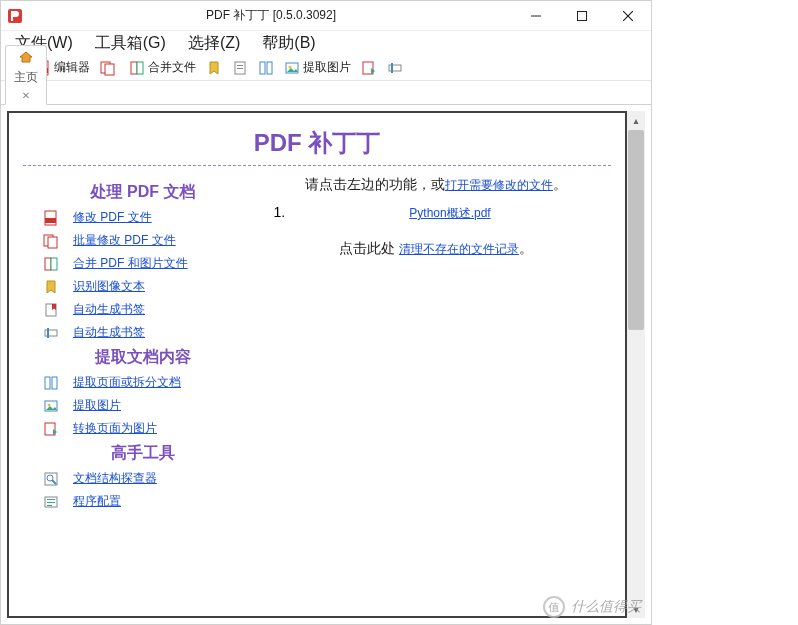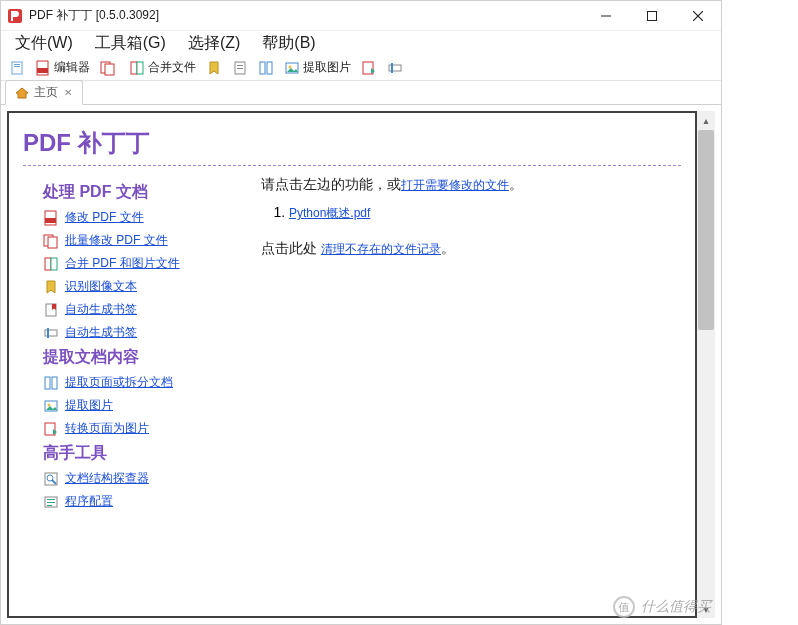--- a/index.html
+++ b/index.html
@@ -1,48 +1,48 @@
 <!DOCTYPE html>
 <html><head>
 <meta charset="utf-8">
 <style>
   * { box-sizing: border-box; }
   html, body { margin: 0; padding: 0; font-family: "Microsoft YaHei", "Segoe UI", sans-serif; font-size: 13px; background: #fff; }
-  .window { width: 722px; height: 625px; display: flex; flex-direction: column; border: 1px solid #d0d0d0; background: #fff; position: relative; }
+  .window { width: 652px; height: 625px; display: flex; flex-direction: column; border: 1px solid #d0d0d0; background: #fff; position: relative; text-align: center; }
   
   .titlebar { height: 30px; background: #fff; display: flex; align-items: center; padding: 0 0 0 6px; border-bottom: 1px solid #eee; }
   .titlebar .app-icon { width: 16px; height: 16px; margin-right: 6px; }
   .titlebar .title { flex: 1; font-size: 12px; color: #222; }
   .win-btn { width: 46px; height: 30px; display: flex; align-items: center; justify-content: center; }
   
   .menubar { height: 24px; display: flex; align-items: center; padding: 0 4px; gap: 2px; background: #fff; }
   .menu-item { padding: 10px 10px; font-size: 16px; color: #222; }
   
   .toolbar { height: 26px; display: flex; align-items: center; padding: 0 4px; gap: 2px; border-bottom: 1px solid #e5e5e5; }
   .tb-btn { display: flex; align-items: center; gap: 3px; padding: 2px 4px; font-size: 12px; color: #222; }
   
   .tabstrip { height: 24px; display: flex; align-items: flex-end; padding: 0 4px; background: #fff; border-bottom: 1px solid #d0d0d0; gap: 2px; }
-  .tab { display: flex; align-items: center; gap: 4px; padding: 3px 8px; border: 1px solid #d0d0d0; border-bottom: 1px solid #fff; background: #fff; font-size: 12px; color: #555; position: relative; top: 1px; border-radius: 3px 3px 0 0; }
+  .tab { display: flex; align-items: center; gap: 4px; padding: 3px 8px; border: 1px solid #d0d0d0; border-bottom: 1px solid #fff; background: #fff; font-size: 12px; color: #555; position: relative; top: 1px; border-radius: 3px 3px 0 0; flex-direction: column; }
   .tab .close { font-size: 10px; color: #888; padding: 0 2px; }
   
   .content-wrap { flex: 1; display: flex; overflow: hidden; padding: 6px; gap: 0; }
   .content { flex: 1; border: 2px solid #404040; background: #fff; padding: 10px 14px; overflow: hidden; }
   .scrollbar { width: 18px; display: flex; flex-direction: column; background: #f0f0f0; }
   .scroll-arrow { height: 18px; display: flex; align-items: center; justify-content: center; background: #f0f0f0; color: #666; font-size: 10px; }
   .scroll-thumb { flex: 0 0 200px; background: #c2c2c2; margin: 1px; border-radius: 2px; }
   .scroll-track { flex: 1; }
   
   .page-title { font-size: 24px; font-weight: bold; color: #7a4fbf; margin: 4px 0 6px 0; }
   .hr-dashed { border: none; border-top: 1px dashed #a080d0; margin: 4px 0 10px 0; }
   .columns { display: flex; gap: 18px; margin-left: 20px; }
   .left-col { width: 200px; }
   .right-col { flex: 1; }
   .section-title { font-size: 16px; font-weight: bold; color: #7a4fbf; margin: 6px 0 6px 0; }
   .link-list { display: flex; flex-direction: column; gap: 6px; }
-  .link-row { display: flex; align-items: center; gap: 6px; }
+  .link-row { display: flex; align-items: center; gap: 14px; }
   .link-row a, .alink { color: #1a4fd6; text-decoration: underline; font-size: 12px; cursor: pointer; }
   .right-col p { margin: 0 0 10px 0; font-size: 14px; color: #222; }
   .right-col ol { margin: 4px 0 18px 28px; padding: 0; font-size: 14px; }
   
   .ic { width: 16px; height: 16px; flex: 0 0 16px; }
   
   .watermark { position: absolute; right: 10px; bottom: 6px; display: flex; align-items: center; gap: 6px; color: #999; font-size: 14px; font-style: italic; opacity: 0.8; pointer-events: none; }
   .watermark .wm-circle { width: 22px; height: 22px; border-radius: 50%; border: 2px solid #bbb; display: flex; align-items: center; justify-content: center; font-size: 11px; font-style: normal; }
 </style>
 </head>

